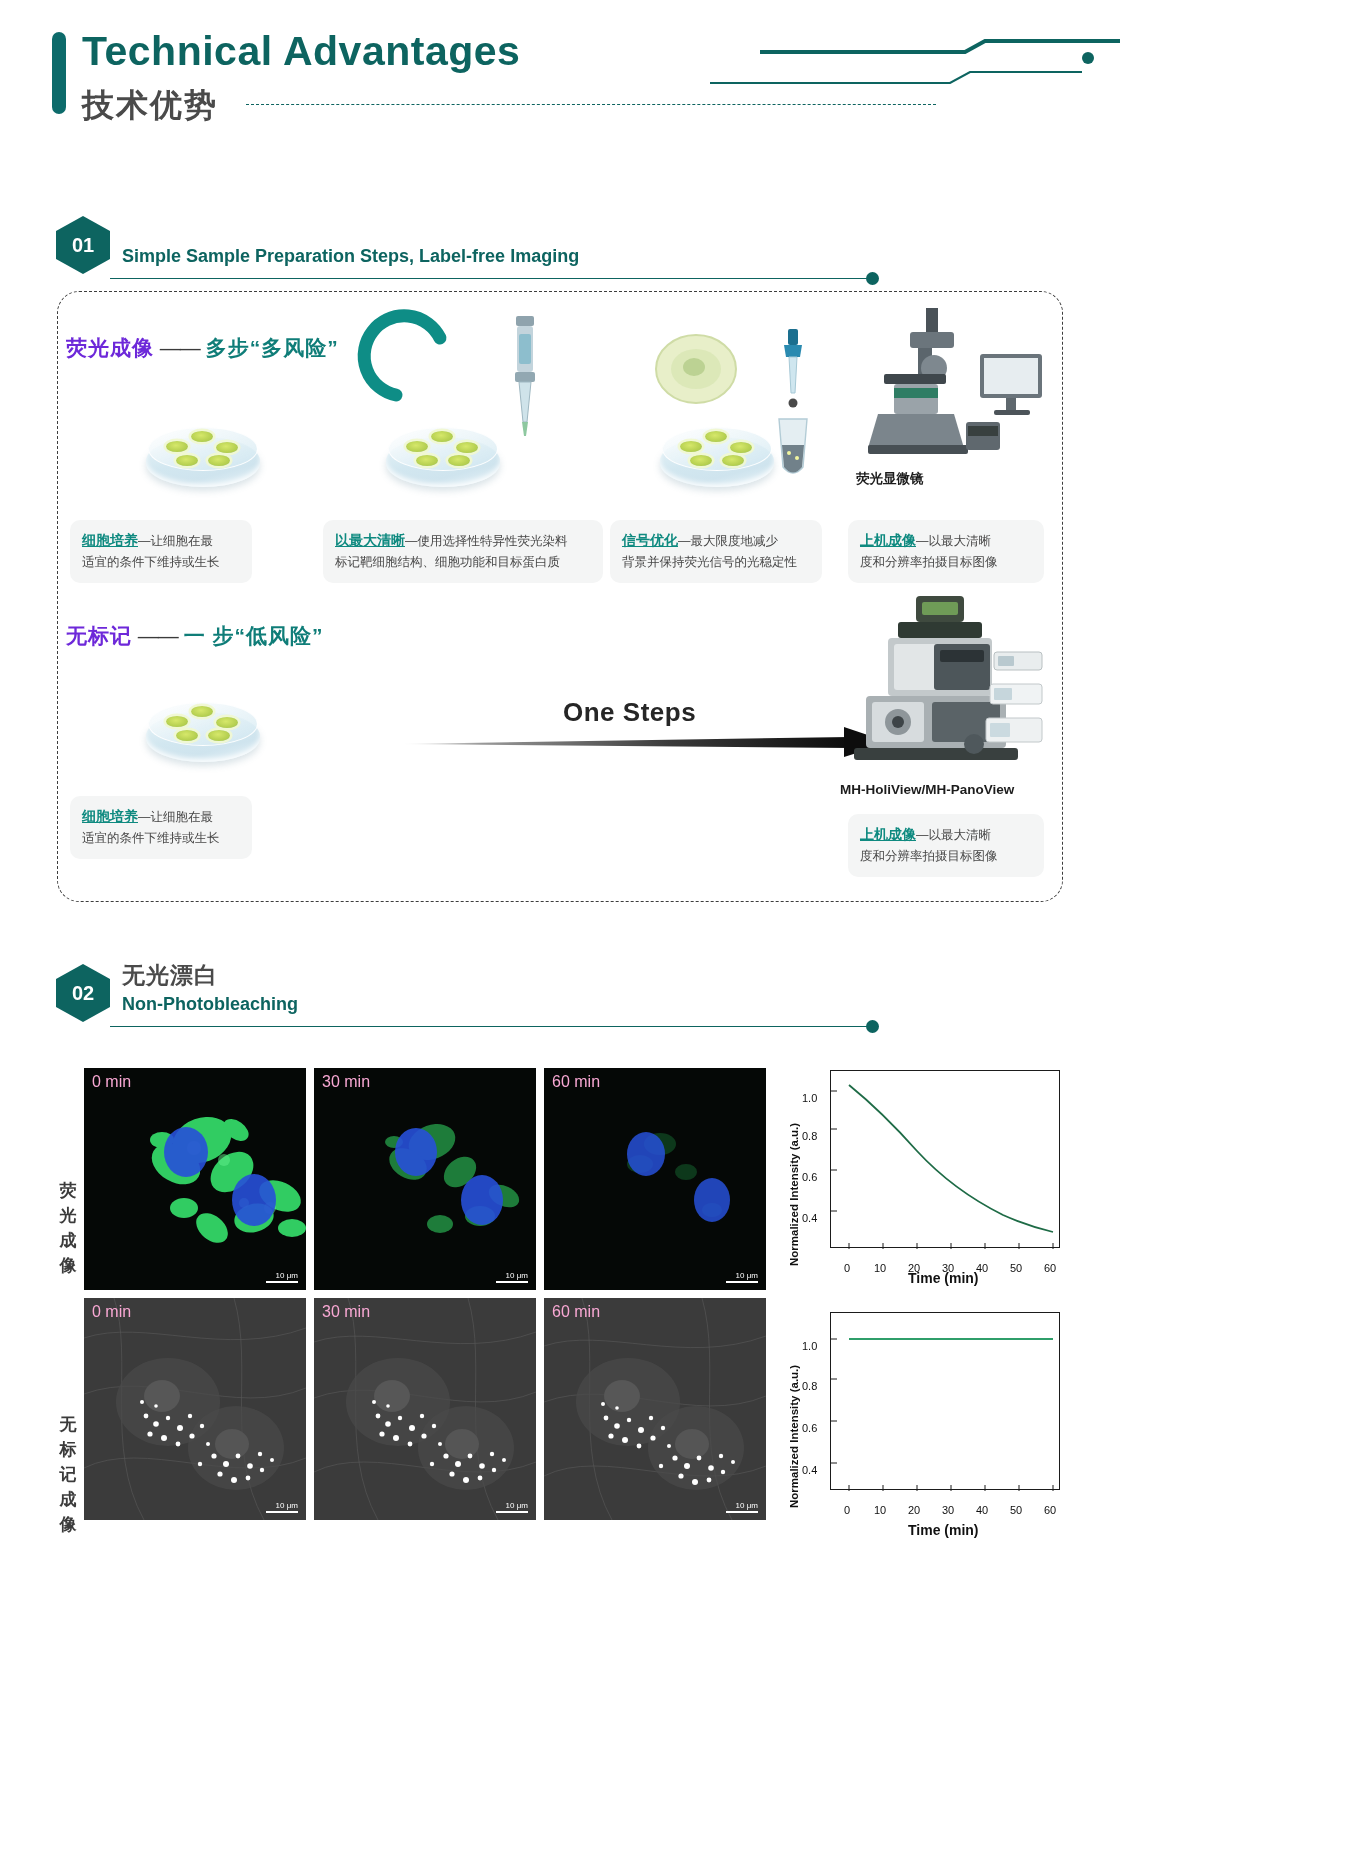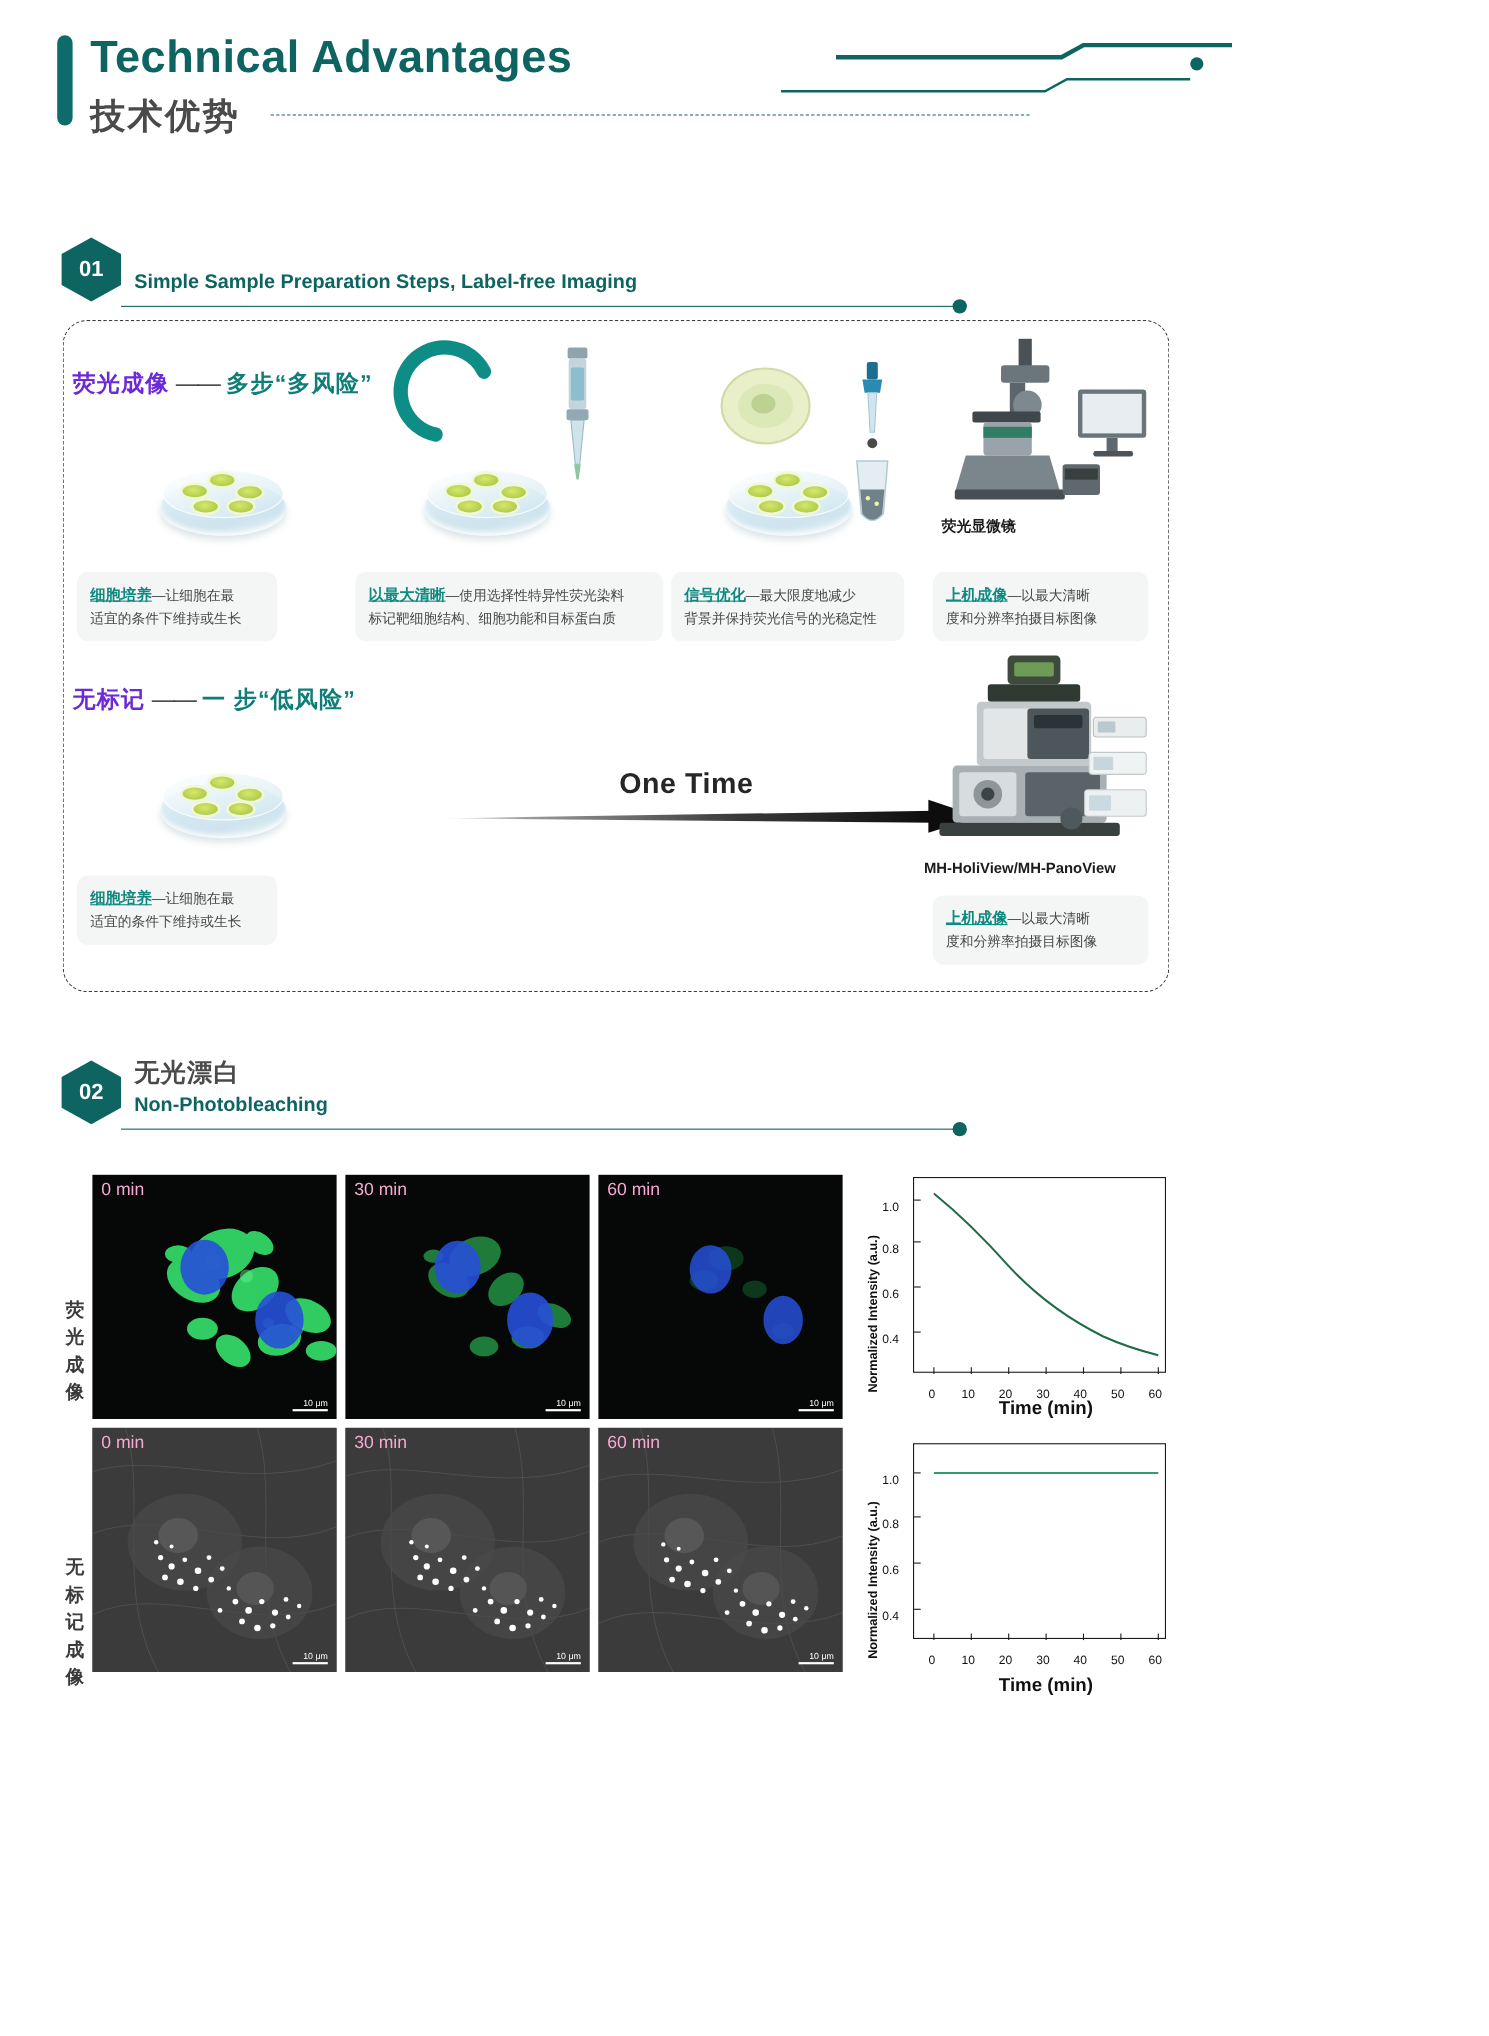--- a/index.html
+++ b/index.html
@@ -162,21 +162,21 @@
     position: absolute; background: #ffffff;
     border: 1px solid #1b1b1b;
   }
   .chart-ylab {
     position: absolute;
     font-size: 11.5px; font-weight: bold; color: #111;
     transform: rotate(-90deg); transform-origin: left top;
     white-space: nowrap;
   }
   .chart-xlab {
-    position: absolute; font-size: 17px; font-weight: bold; color: #111;
+    position: absolute; font-size: 14px; font-weight: bold; color: #111;
     white-space: nowrap;
     text-align: right;
   }
   .tick { position: absolute; font-size: 11px; color: #111; margin-top: 10px; }
   svg { overflow: visible; }
 </style>
 </head>
 <body>
 
 <div class="page">
@@ -330,21 +330,21 @@
       <div class="base"></div>
         <div class="lid"></div>
       <div class="well w1"></div>
         <div class="well w2"></div>
         <div class="well w3"></div>
       <div class="well w4"></div>
         <div class="well w5"></div>
     </div>
 
     <div class="onestep-wrap">
-      <div class="onestep-label">One Time</div>
+      <div class="onestep-label">One Steps</div>
       <svg width="500" height="70" viewBox="0 0 500 70">
         <defs>
           <linearGradient id="arrGrad" x1="0" y1="0" x2="1" y2="0">
             <stop offset="0%" stop-color="#ffffff"></stop>
             <stop offset="18%" stop-color="#9a9a9a"></stop>
             <stop offset="60%" stop-color="#3a3a3a"></stop>
             <stop offset="100%" stop-color="#0d0d0d"></stop>
           </linearGradient>
         </defs>
         <path d="M2 47 L452 40 L452 51 Z" fill="url(#arrGrad)"></path>

